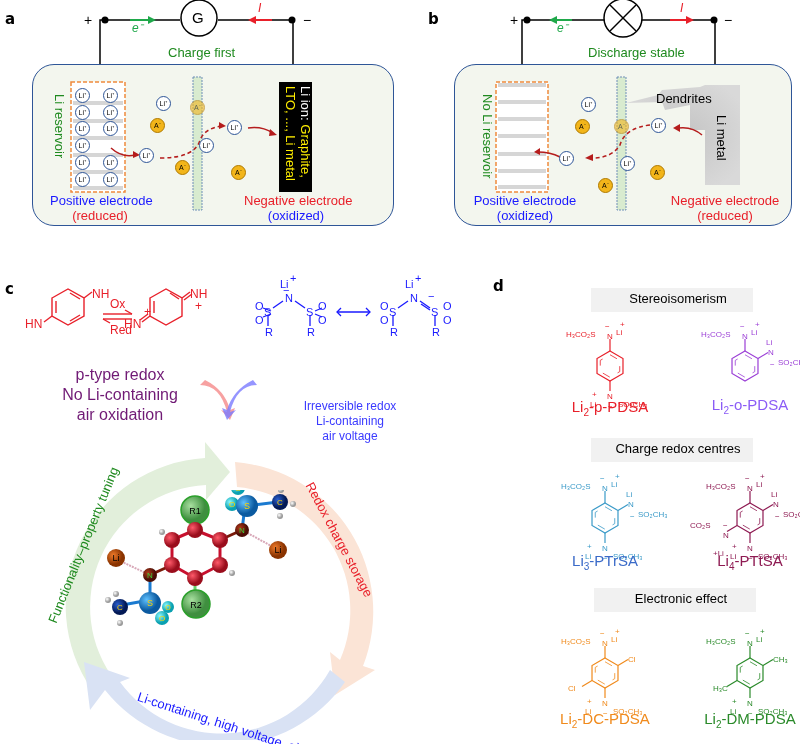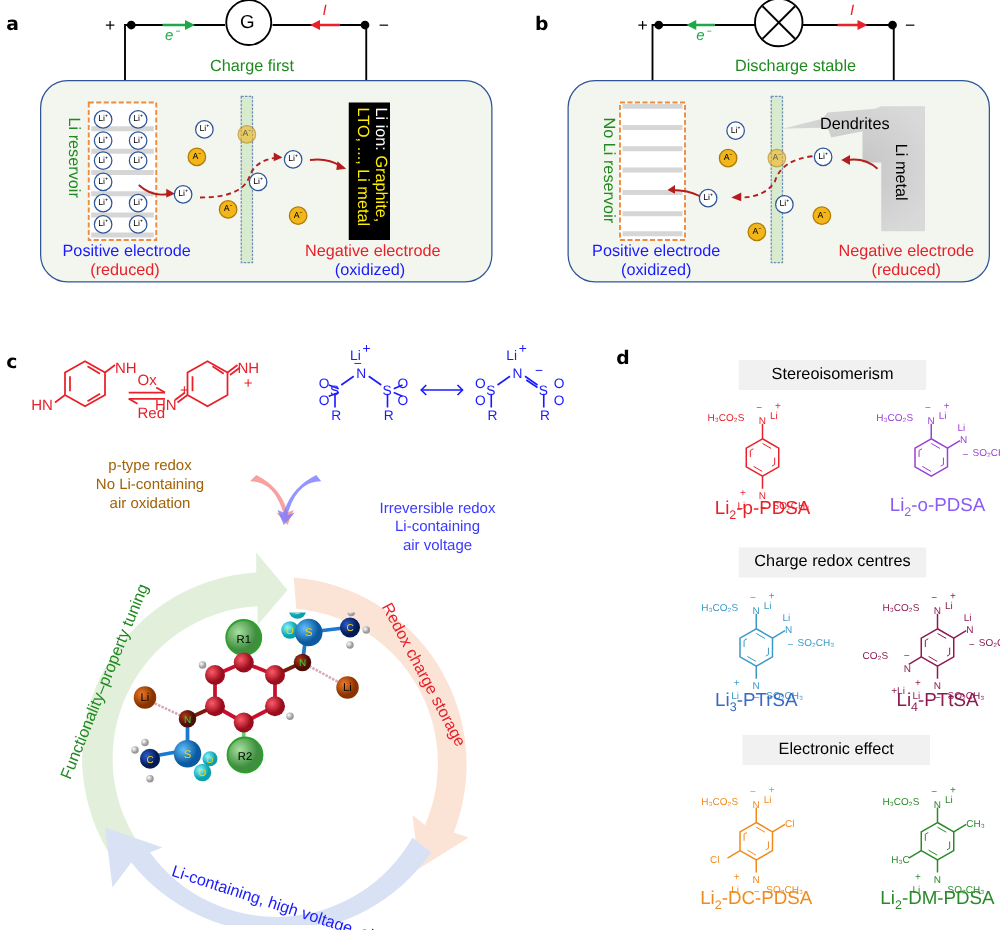--- a/index.html
+++ b/index.html
@@ -2,21 +2,21 @@
 <html><head>
 <meta charset="utf-8">
 <style>
   html,body{margin:0;padding:0;background:#fff;}
   body{width:800px;height:744px;position:relative;overflow:hidden;font-family:"Liberation Sans",sans-serif;}
   .abs{position:absolute;}
   .panel-label{font-weight:bold;font-size:15px;color:#000;font-family:"DejaVu Sans",sans-serif;}
   .cell{position:absolute;border:1.5px solid #2e5597;border-radius:22px;background:#f3f6ee;}
   .t{position:absolute;white-space:nowrap;font-size:13px;line-height:1.15;}
   .center{text-align:center;}
-  .box-title{position:absolute;background:#f1f1f1;font-size:13px;text-align:center;color:#000;line-height:22px;height:24px;}
+  .box-title{position:absolute;background:#f1f1f1;font-size:13px;text-align:center;color:#000;line-height:22px;height:24px;padding-left:12px;}
   .cname{position:absolute;font-size:15px;white-space:nowrap;text-align:center;}
   .cname sub{font-size:10px;}
   svg text{font-family:"Liberation Sans",sans-serif;}
 </style>
 </head>
 <body>
 
 <div class="abs panel-label" style="left:5px;top:10px;">a</div>
 
 <svg class="abs" style="left:0;top:0;" width="400" height="230">
@@ -242,21 +242,21 @@
       <text x="380" y="54">O</text>
       <text x="389" y="46">S</text>
       <text x="431" y="46">S</text>
     <text x="443" y="40">O</text>
       <text x="443" y="54">O</text>
       <text x="390" y="66">R</text>
       <text x="432" y="66">R</text>
   </g>
 </svg>
 
-<div class="abs center" style="left:60px;top:365px;width:120px;font-size:12px;color:#a16207;line-height:1.25;">
+<div class="abs center" style="left:60px;top:365px;width:120px;font-size:16px;color:#701a75;line-height:1.25;">
   <div>p-type redox</div>
   <div>No Li-containing</div>
   <div>air oxidation</div>
 </div>
 <div class="abs center" style="left:290px;top:365px;width:120px;font-size:12px;color:#3a3aff;line-height:1.25;margin-top:34px;">
   <div>Irreversible redox</div>
   <div>Li-containing</div>
   <div>air voltage</div>
 </div>
 

